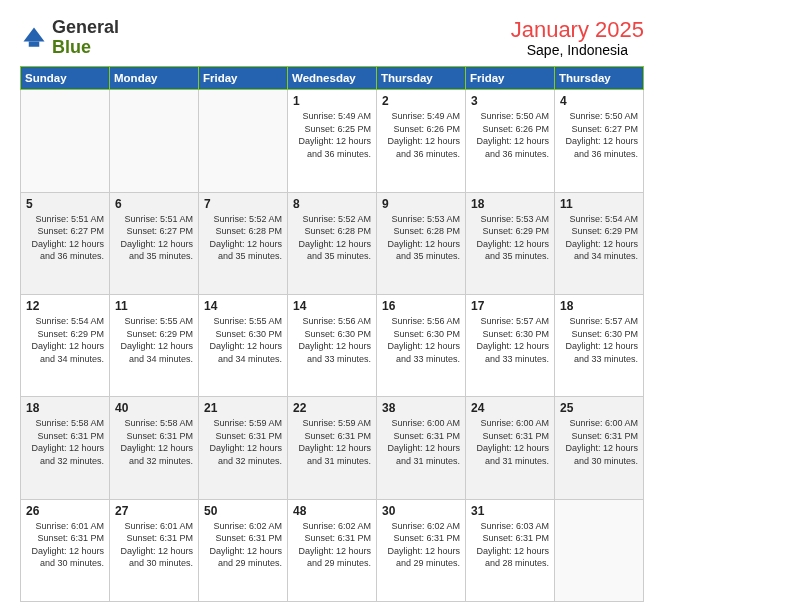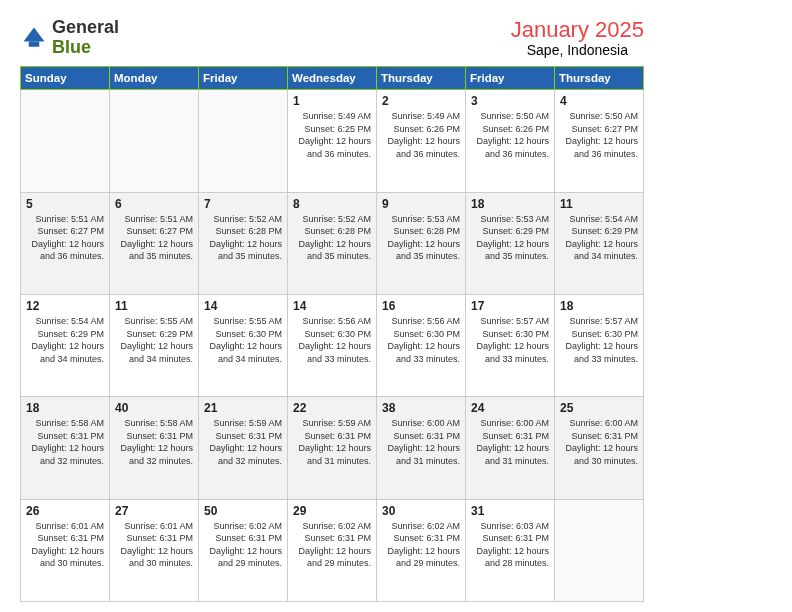--- a/index.html
+++ b/index.html
@@ -255,21 +255,21 @@
           </td>
           <td>
             <span class="day-number">27</span>
             <div class="day-info">Sunrise: 6:01 AM<br>Sunset: 6:31 PM<br>Daylight: 12 hours and 30 minutes.</div>
           </td>
           <td>
             <span class="day-number">50</span>
             <div class="day-info">Sunrise: 6:02 AM<br>Sunset: 6:31 PM<br>Daylight: 12 hours and 29 minutes.</div>
           </td>
           <td>
-            <span class="day-number">29</span>
+            <span class="day-number">48</span>
             <div class="day-info">Sunrise: 6:02 AM<br>Sunset: 6:31 PM<br>Daylight: 12 hours and 29 minutes.</div>
           </td>
           <td>
             <span class="day-number">30</span>
             <div class="day-info">Sunrise: 6:02 AM<br>Sunset: 6:31 PM<br>Daylight: 12 hours and 29 minutes.</div>
           </td>
           <td>
             <span class="day-number">31</span>
             <div class="day-info">Sunrise: 6:03 AM<br>Sunset: 6:31 PM<br>Daylight: 12 hours and 28 minutes.</div>
           </td>

